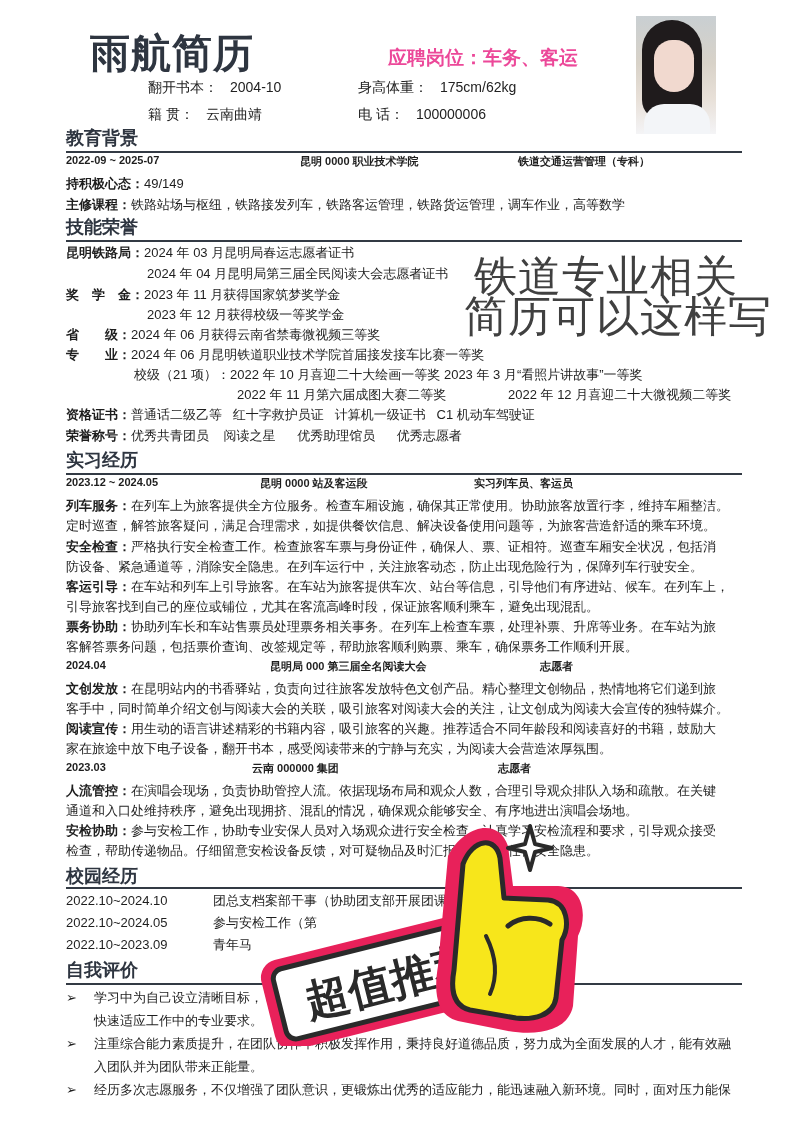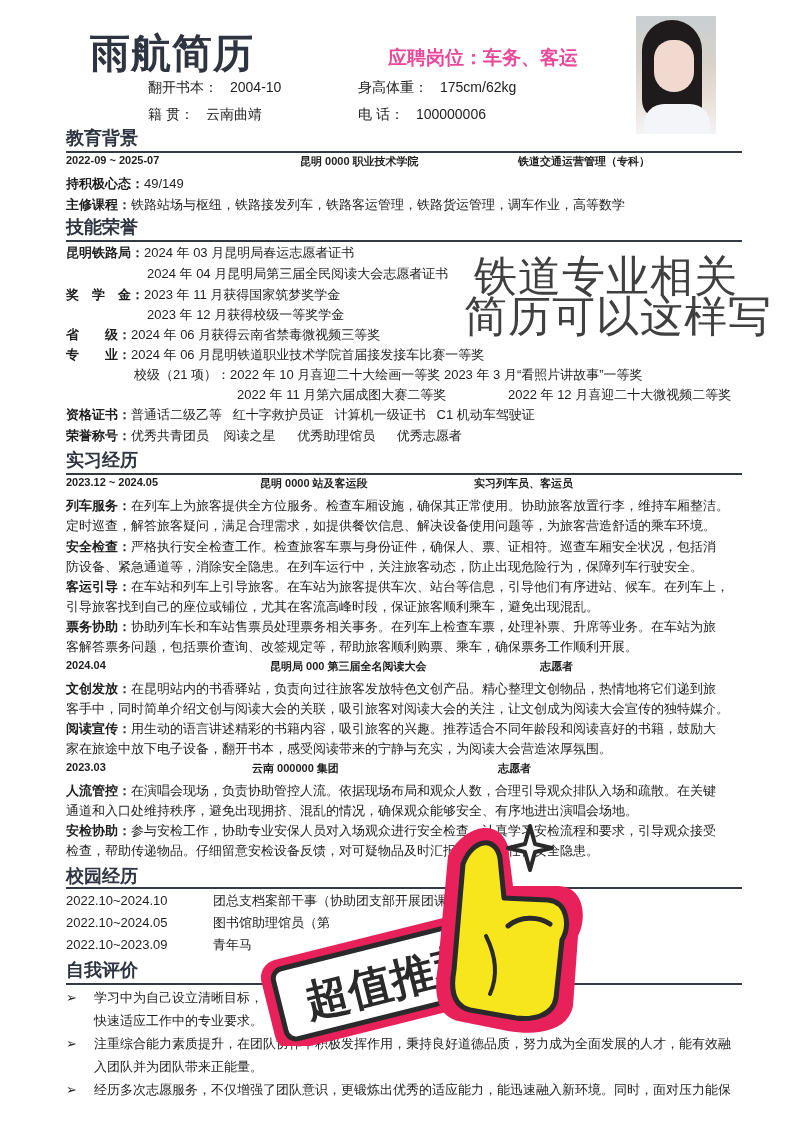--- a/index.html
+++ b/index.html
@@ -136,21 +136,21 @@
   <div class="line" style="left:66px; top:781px;"><span class="b">人流管控：</span><span>在演唱会现场，负责协助管控人流。依据现场布局和观众人数，合理引导观众排队入场和疏散。在关键</span></div>
   <div class="line" style="left:66px; top:801px;">通道和入口处维持秩序，避免出现拥挤、混乱的情况，确保观众能够安全、有序地进出演唱会场地。</div>
   <div class="line" style="left:66px; top:821px;"><span class="b">安检协助：</span><span>参与安检工作，协助专业安保人员对入场观众进行安全检查。认真学习安检流程和要求，引导观众接受</span></div>
   <div class="line" style="left:66px; top:841px;">检查，帮助传递物品。仔细留意安检设备反馈，对可疑物品及时汇报，不放过任何安全隐患。</div>
 
   <div class="section-title" style="top:864px;">校园经历</div>
   <div class="section-rule" style="top:887px;"></div>
   <div class="line" style="left:66px; top:891px;">2022.10~2024.10</div>
   <div class="line" style="left:213px; top:891px;">团总支档案部干事（协助团支部开展团课</div>
   <div class="line" style="left:66px; top:913px;">2022.10~2024.05</div>
-  <div class="line" style="left:213px; top:913px;">图书馆助理馆员（第</div>
+  <div class="line" style="left:213px; top:913px;">参与安检工作（第</div>
   <div class="line" style="left:66px; top:935px;">2022.10~2023.09</div>
   <div class="line" style="left:213px; top:935px;">青年马</div>
 
   <div class="section-title" style="top:958px;">自我评价</div>
   <div class="section-rule" style="top:983px;"></div>
 
   <div class="bullet" style="top:990px;">➢</div>
   <div class="line" style="left:94px; top:988px;">学习中为自己设立清晰目标，                                                     构建了坚实的专业基础，为就业做好充分准备，能</div>
   <div class="line" style="left:94px; top:1011px;">快速适应工作中的专业要求。</div>
 

